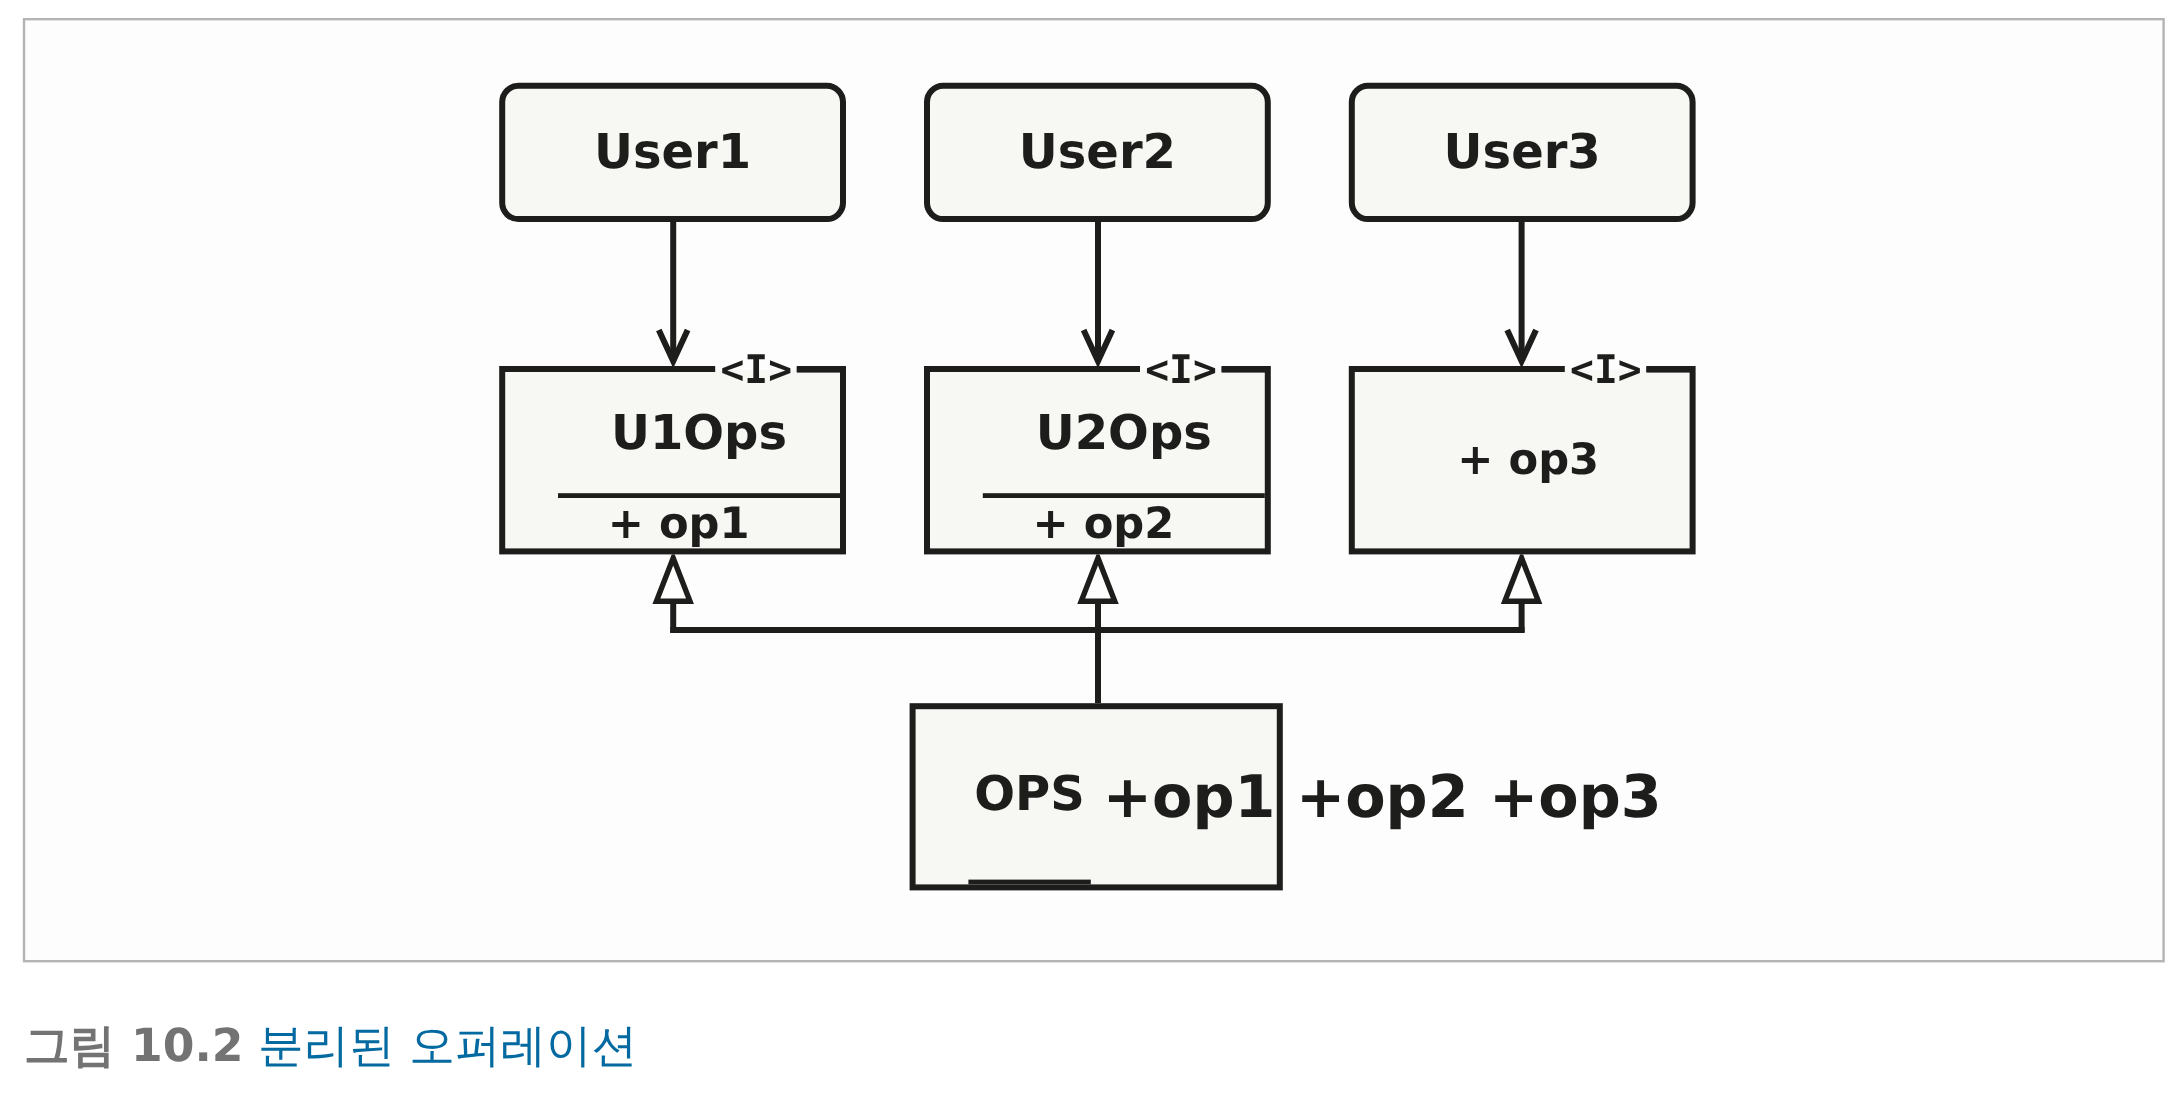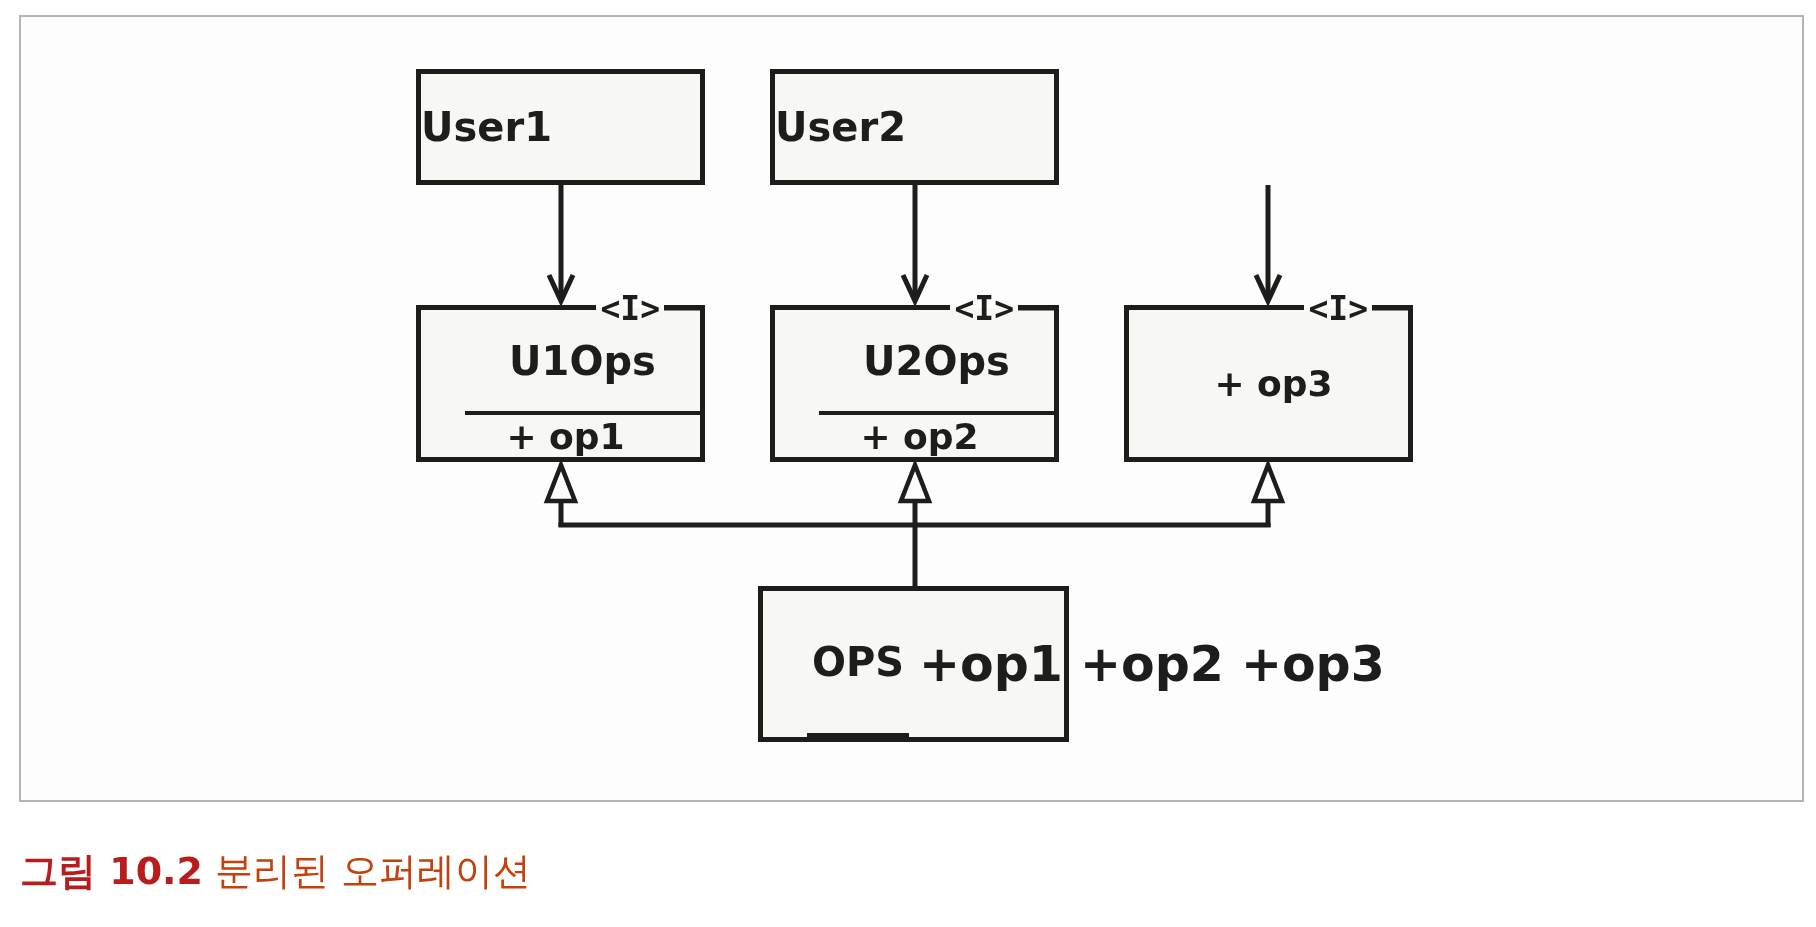--- a/index.html
+++ b/index.html
@@ -42,22 +42,23 @@
     background: #f7f7f4;
     color: #1d1d1b;
     font-weight: bold;
   }
   .ubox {
     top: 52px;
     width: 289px;
     height: 116px;
     display: flex;
     align-items: center;
-    justify-content: flex-start;
+    justify-content: center;
     font-size: 40px;
+    border-radius: 16px;
   }
   .ubox.u1 { left: 395px; }
   .ubox.u2 { left: 749px; }
   .ubox.u3 { left: 1103px; }
 
   .ibox {
     top: 288px;
     width: 289px;
     height: 157px;
     display: flex;
@@ -122,26 +123,26 @@
   
   .caption {
     position: absolute;
     left: 20px;
     top: 846px;
     font-size: 38px;
     white-space: nowrap;
   }
   .cap-label {
     font-weight: bold;
-    color: #b91c1c;
+    color: #737373;
     margin-right: 12px;
   }
   .cap-text {
     font-weight: 500;
-    color: #c2410c;
+    color: #0369a1;
     text-align: center;
   }
 </style>
 </head>
 <body>
 
 <div class="page">
 
   <div class="panel">
 
@@ -172,20 +173,23 @@
         <polygon points="1247,448 1233,484 1261,484"></polygon>
       </g>
     </svg>
 
     <div class="cbox ubox u1">
       <span>User1</span>
     </div>
     <div class="cbox ubox u2">
       <span>User2</span>
     </div>
+    <div class="cbox ubox u3">
+      <span>User3</span>
+    </div>
 
     <div class="cbox ibox i1">
       <span class="itag">&lt;I&gt;</span>
       <div class="cname">U1Ops</div>
       <div class="cops">+ op1</div>
     </div>
     <div class="cbox ibox i2">
       <span class="itag">&lt;I&gt;</span>
       <div class="cname">U2Ops</div>
       <div class="cops">+ op2</div>

